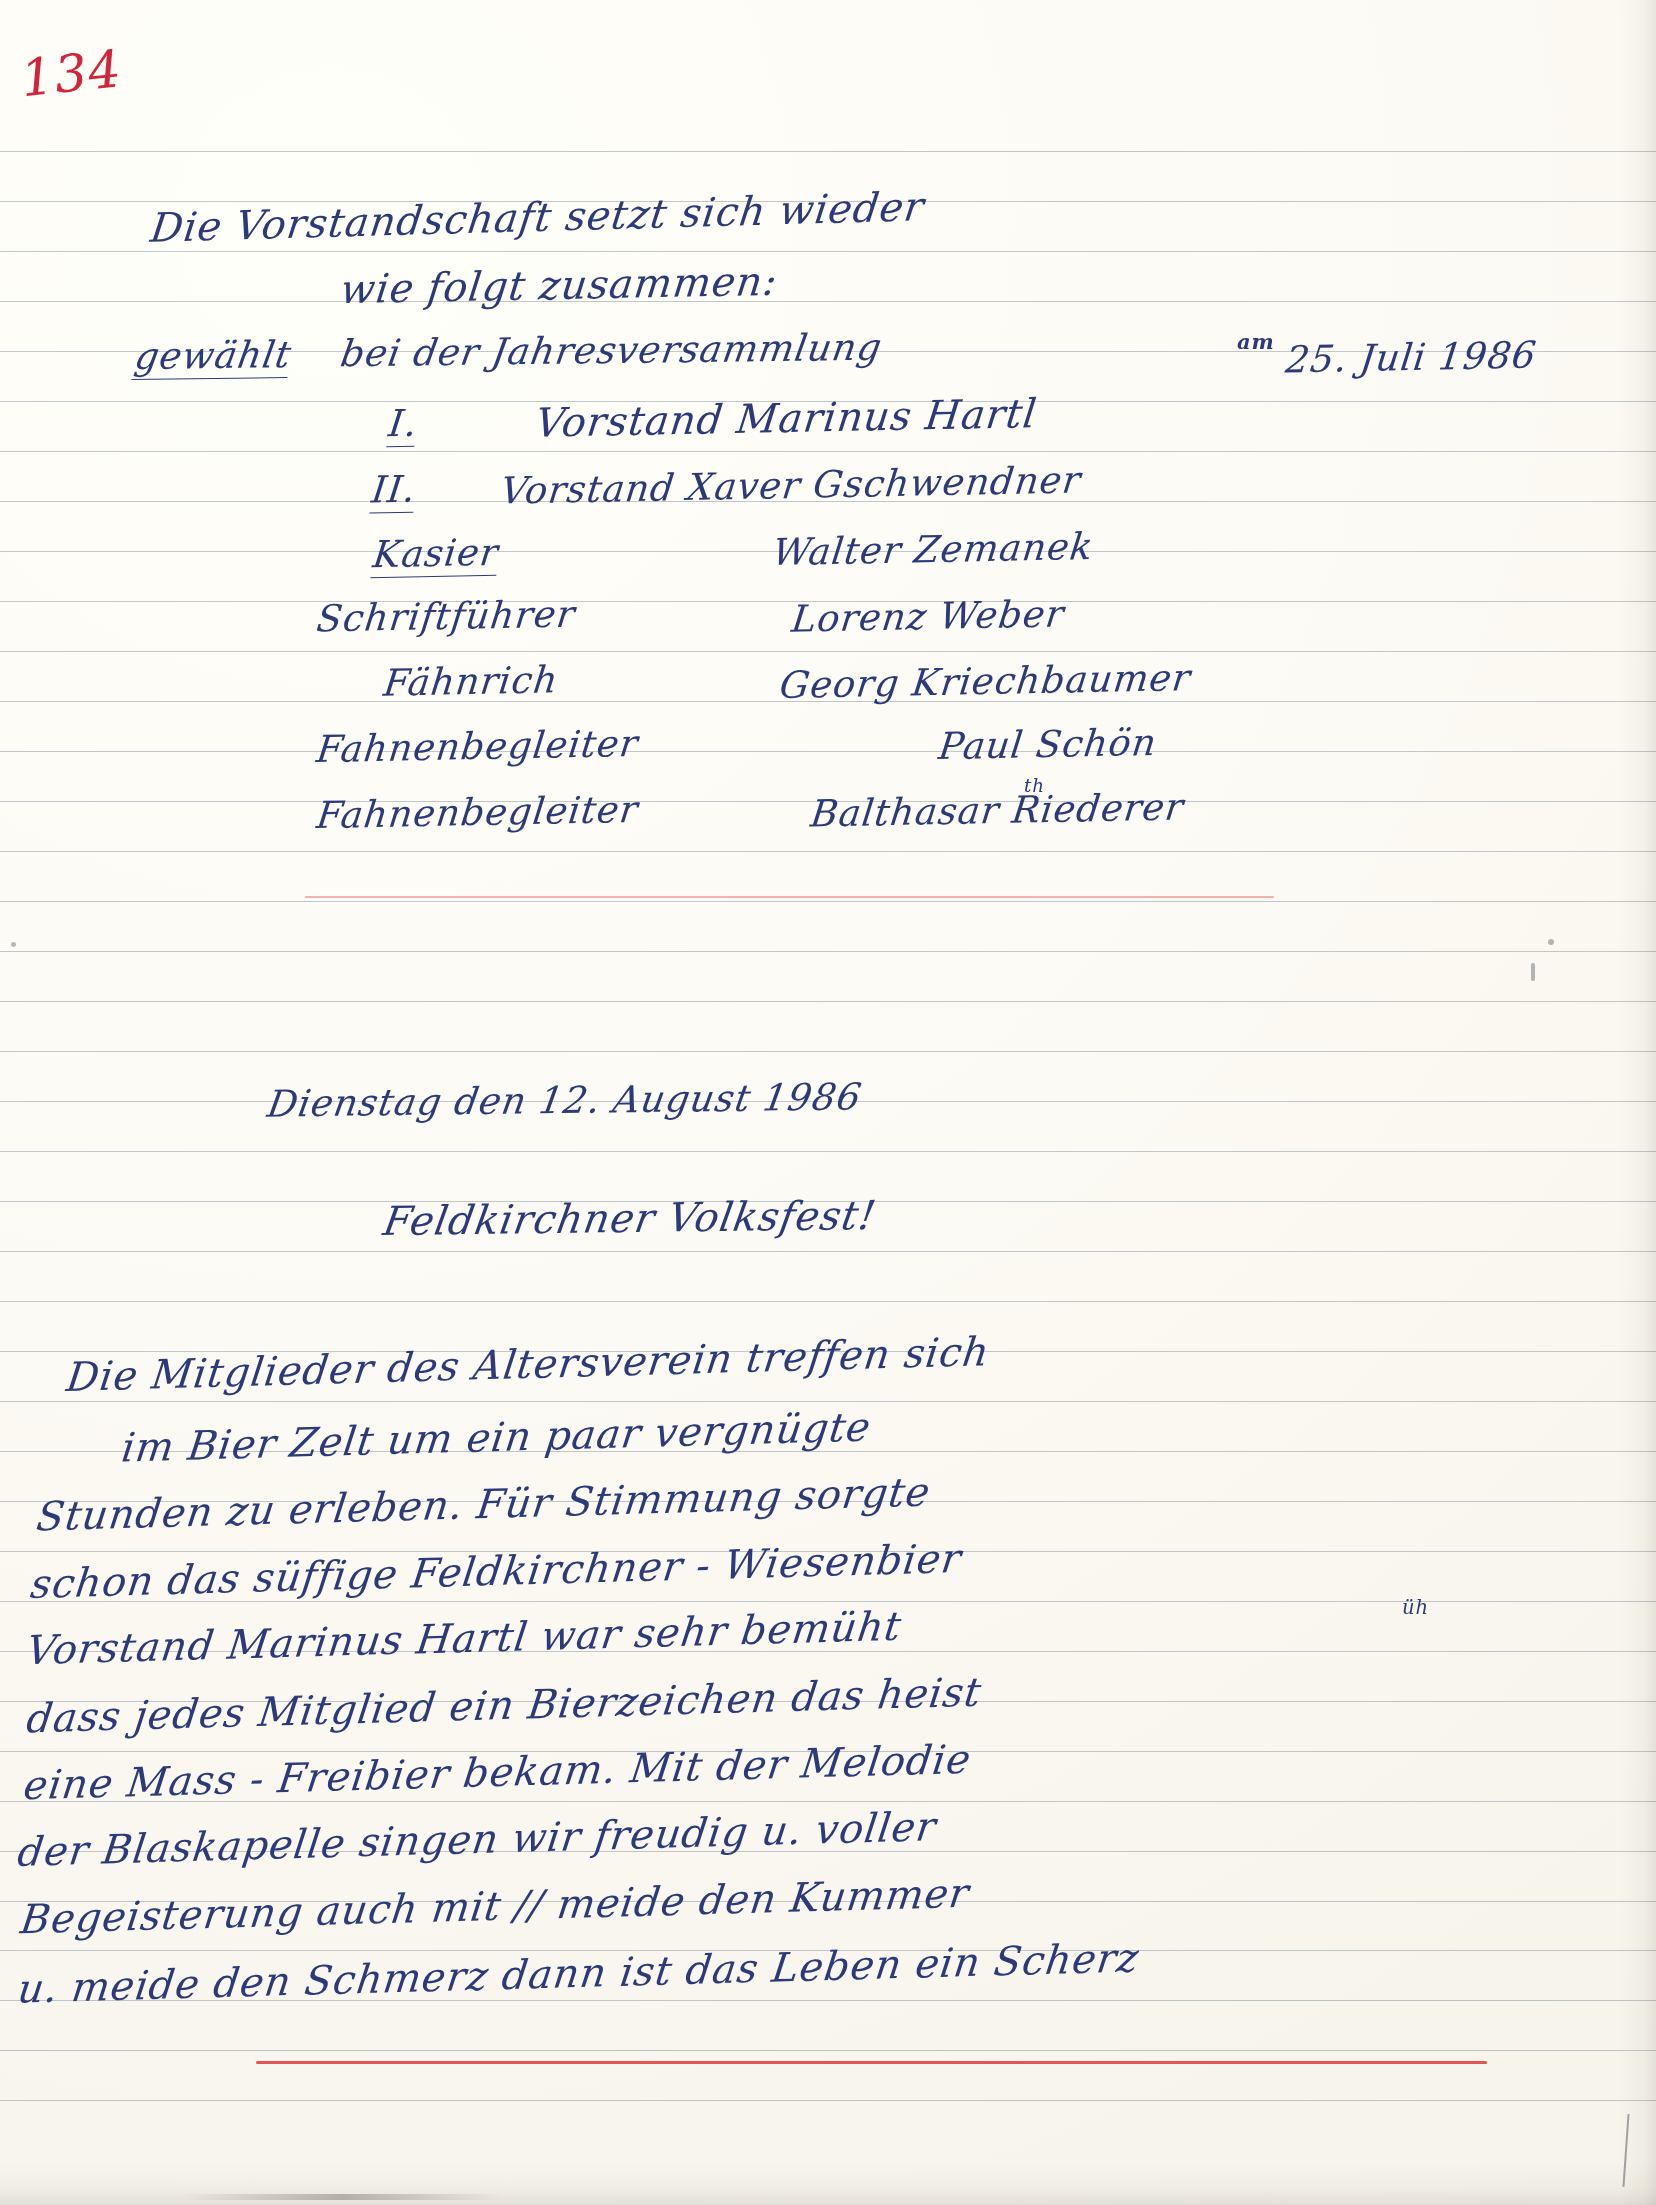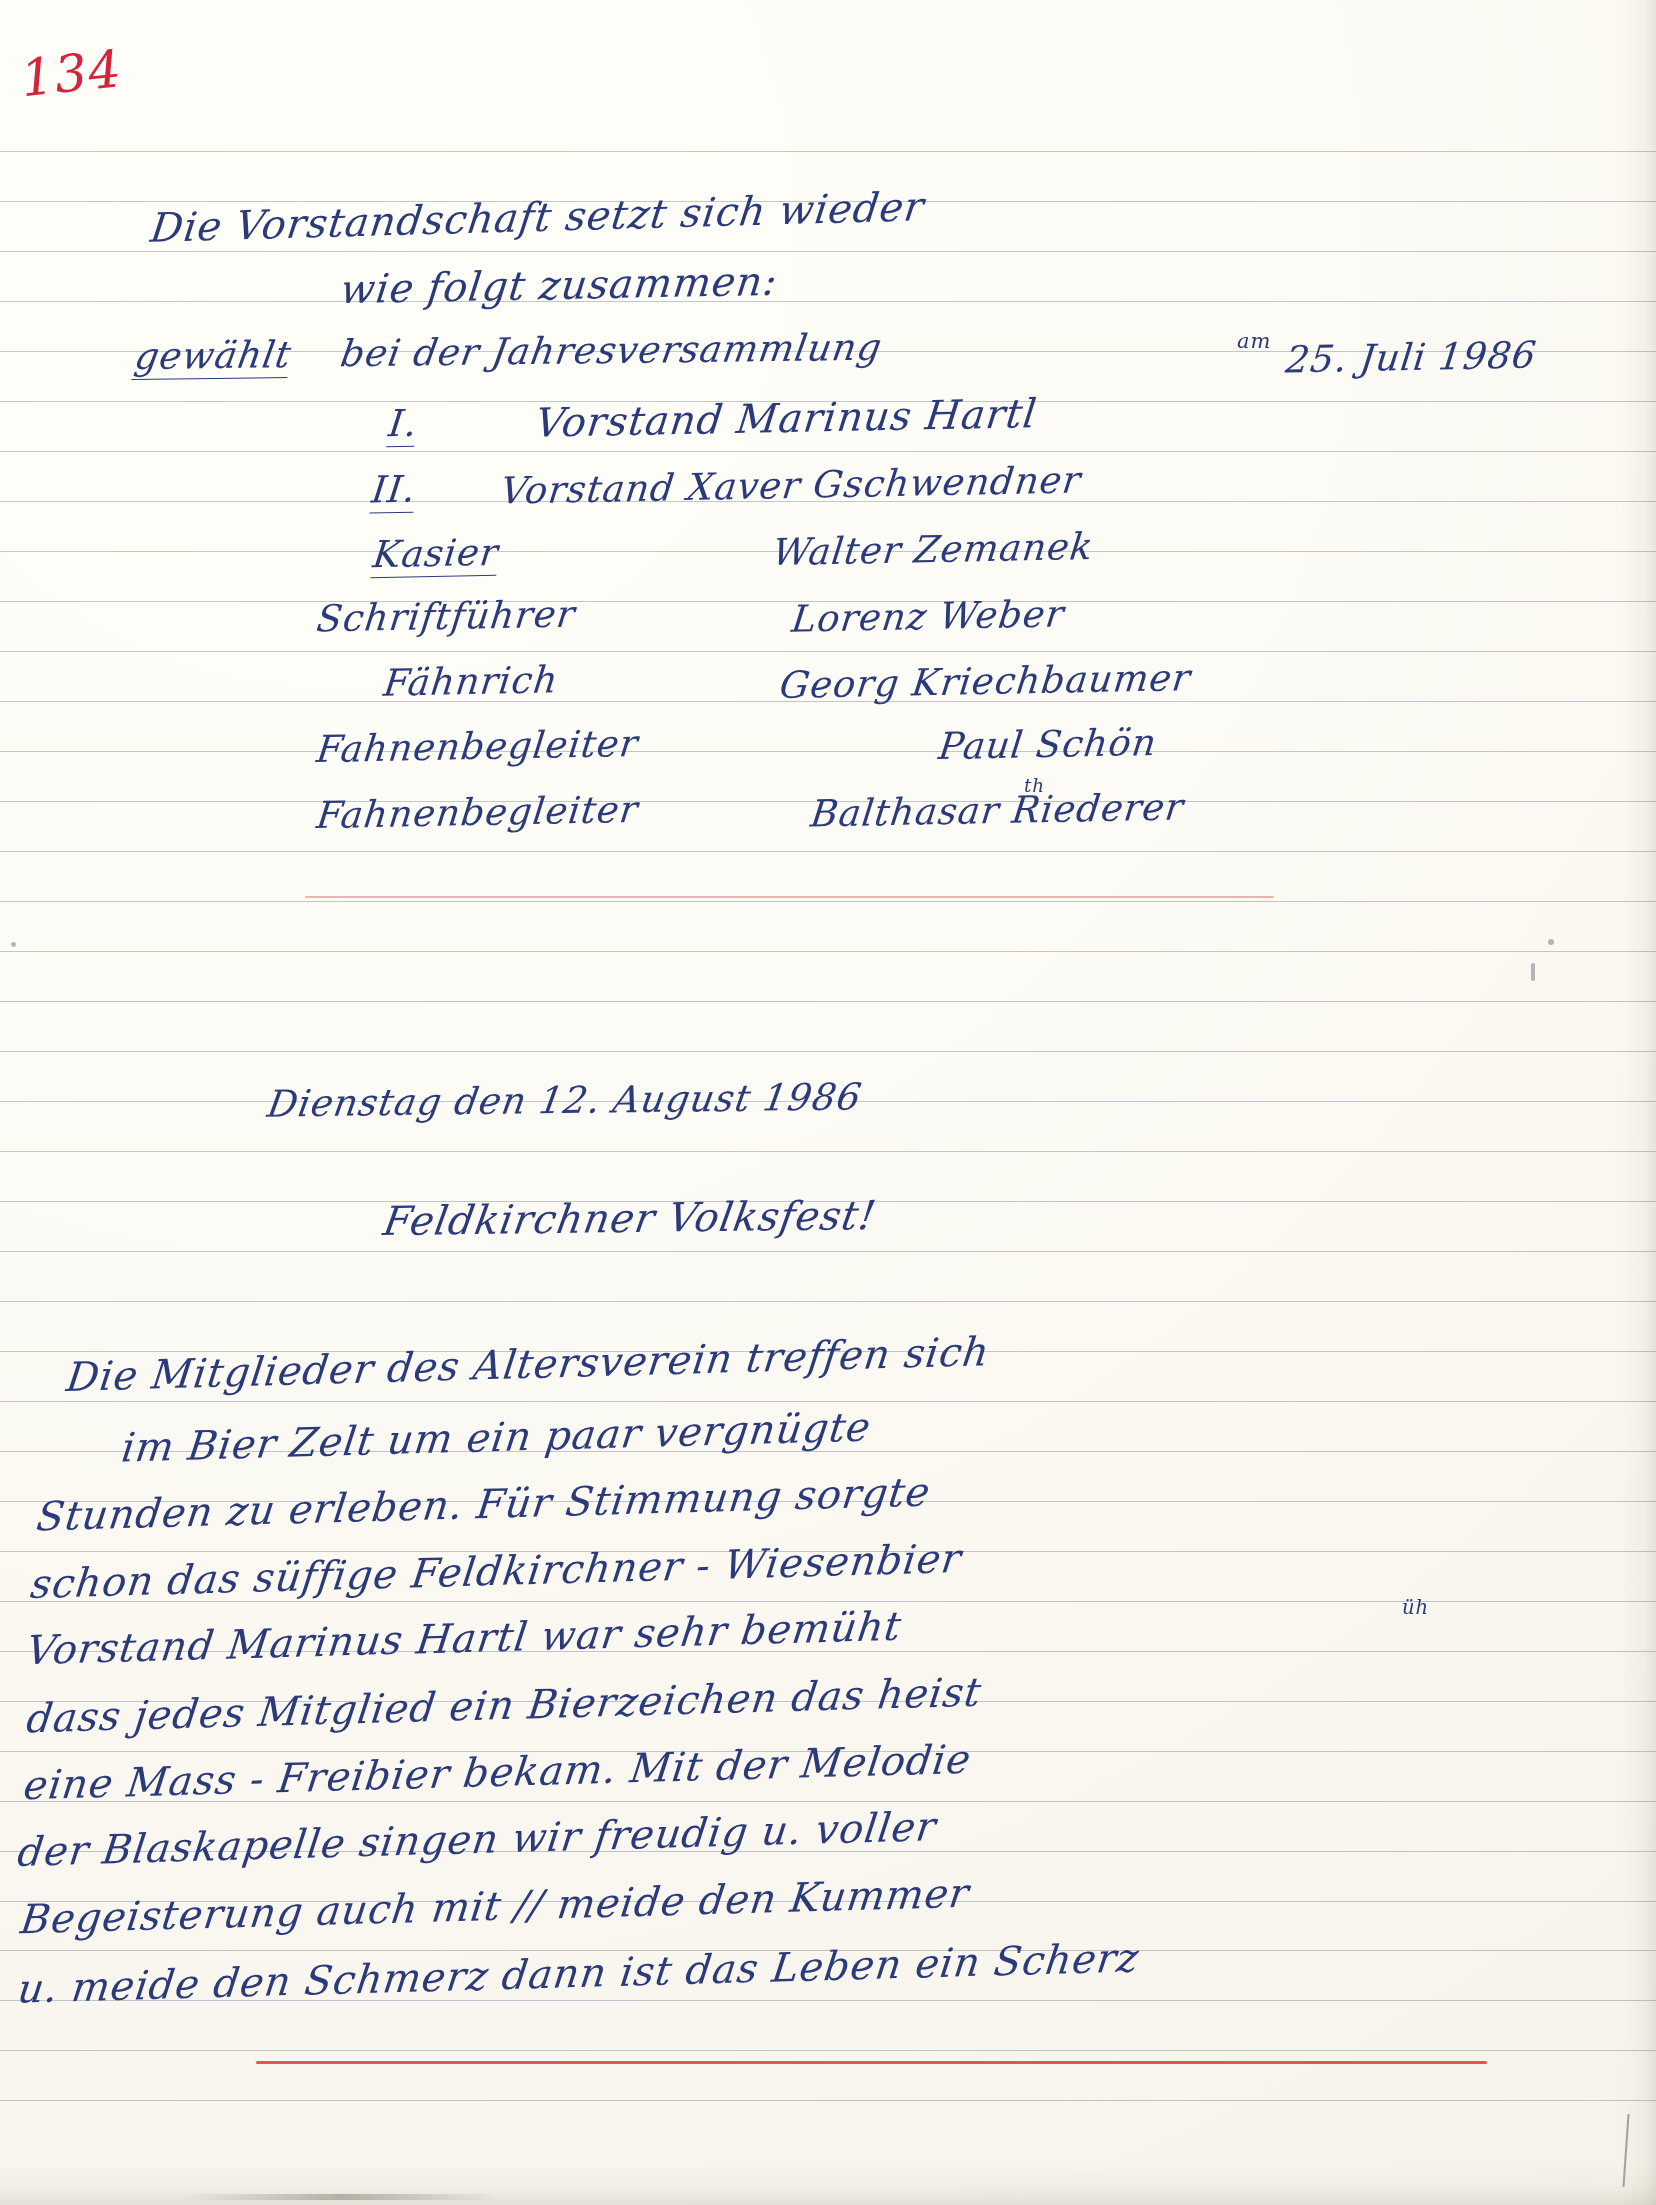--- a/index.html
+++ b/index.html
@@ -185,21 +185,21 @@
   <div>
 
     <div class="hw s-lg skew-a" style="left:151px; top:194px;">Die Vorstandschaft setzt sich wieder</div>
 
     <div class="hw s-lg skew-b" style="left:341px; top:262px;">wie folgt zusammen:</div>
 
     <div class="hw s-md skew-c underline-ink" style="left:135px; top:334px;">gewählt</div>
 
     <div class="hw s-md skew-c" style="left:341px; top:329px;">bei der  Jahresversammlung</div>
 
-    <div class="hw s-xs" style="left:1237px; top:329px; font-size:21px;">am</div>
+    <div class="hw s-xs" style="left:1237px; top:329px; font-size:21px;font-weight:bold;">am</div>
 
     <div class="hw s-md skew-b" style="left:1286px; top:336px;">25. Juli 1986</div>
 
     <div class="hw s-md skew-b underline-ink" style="left:389px; top:402px;">I.</div>
     <div class="hw s-lg skew-b" style="left:536px; top:395px;">Vorstand Marinus Hartl</div>
 
     <div class="hw s-md skew-b underline-ink" style="left:372px; top:468px;">II.</div>
     <div class="hw s-md skew-b" style="left:501px; top:464px;">Vorstand Xaver Gschwendner</div>
 
     <div class="hw s-md skew-b underline-ink" style="left:373px; top:532px;">Kasier</div>

